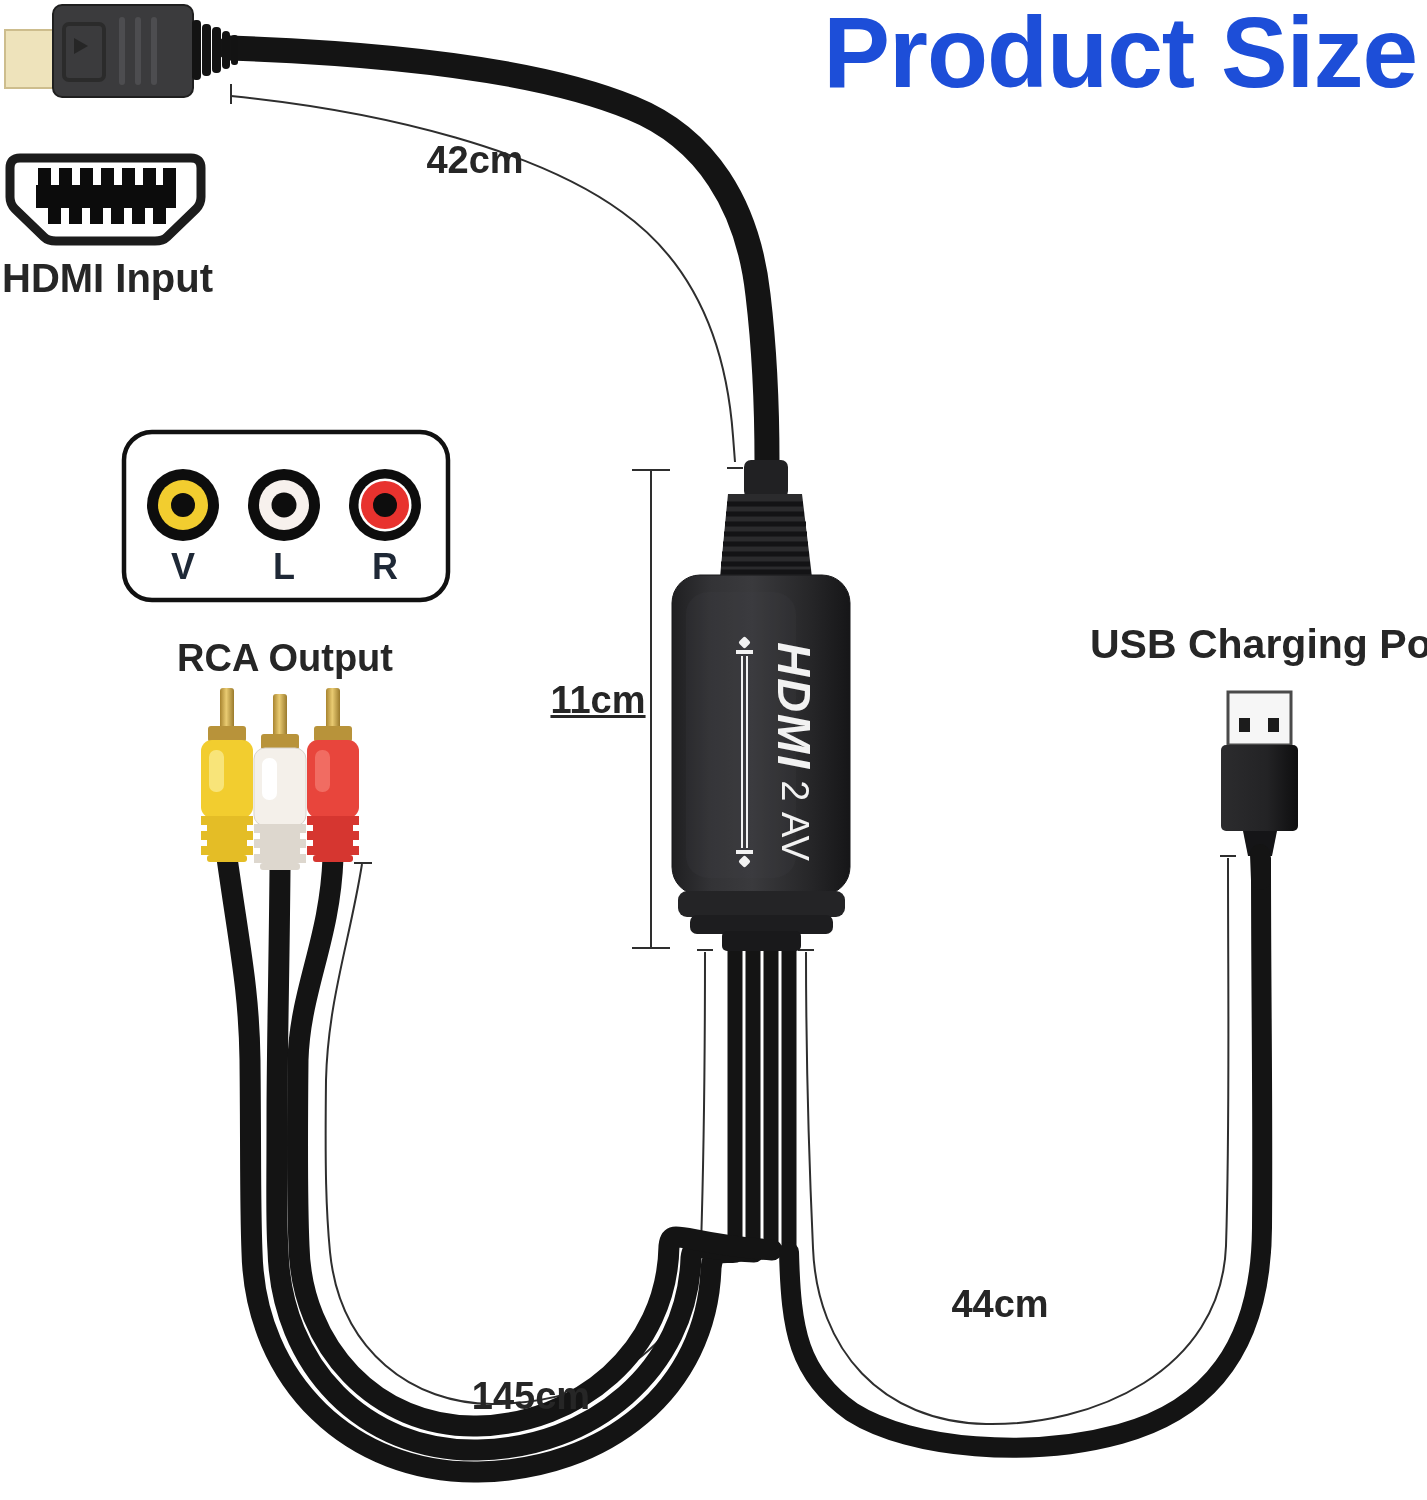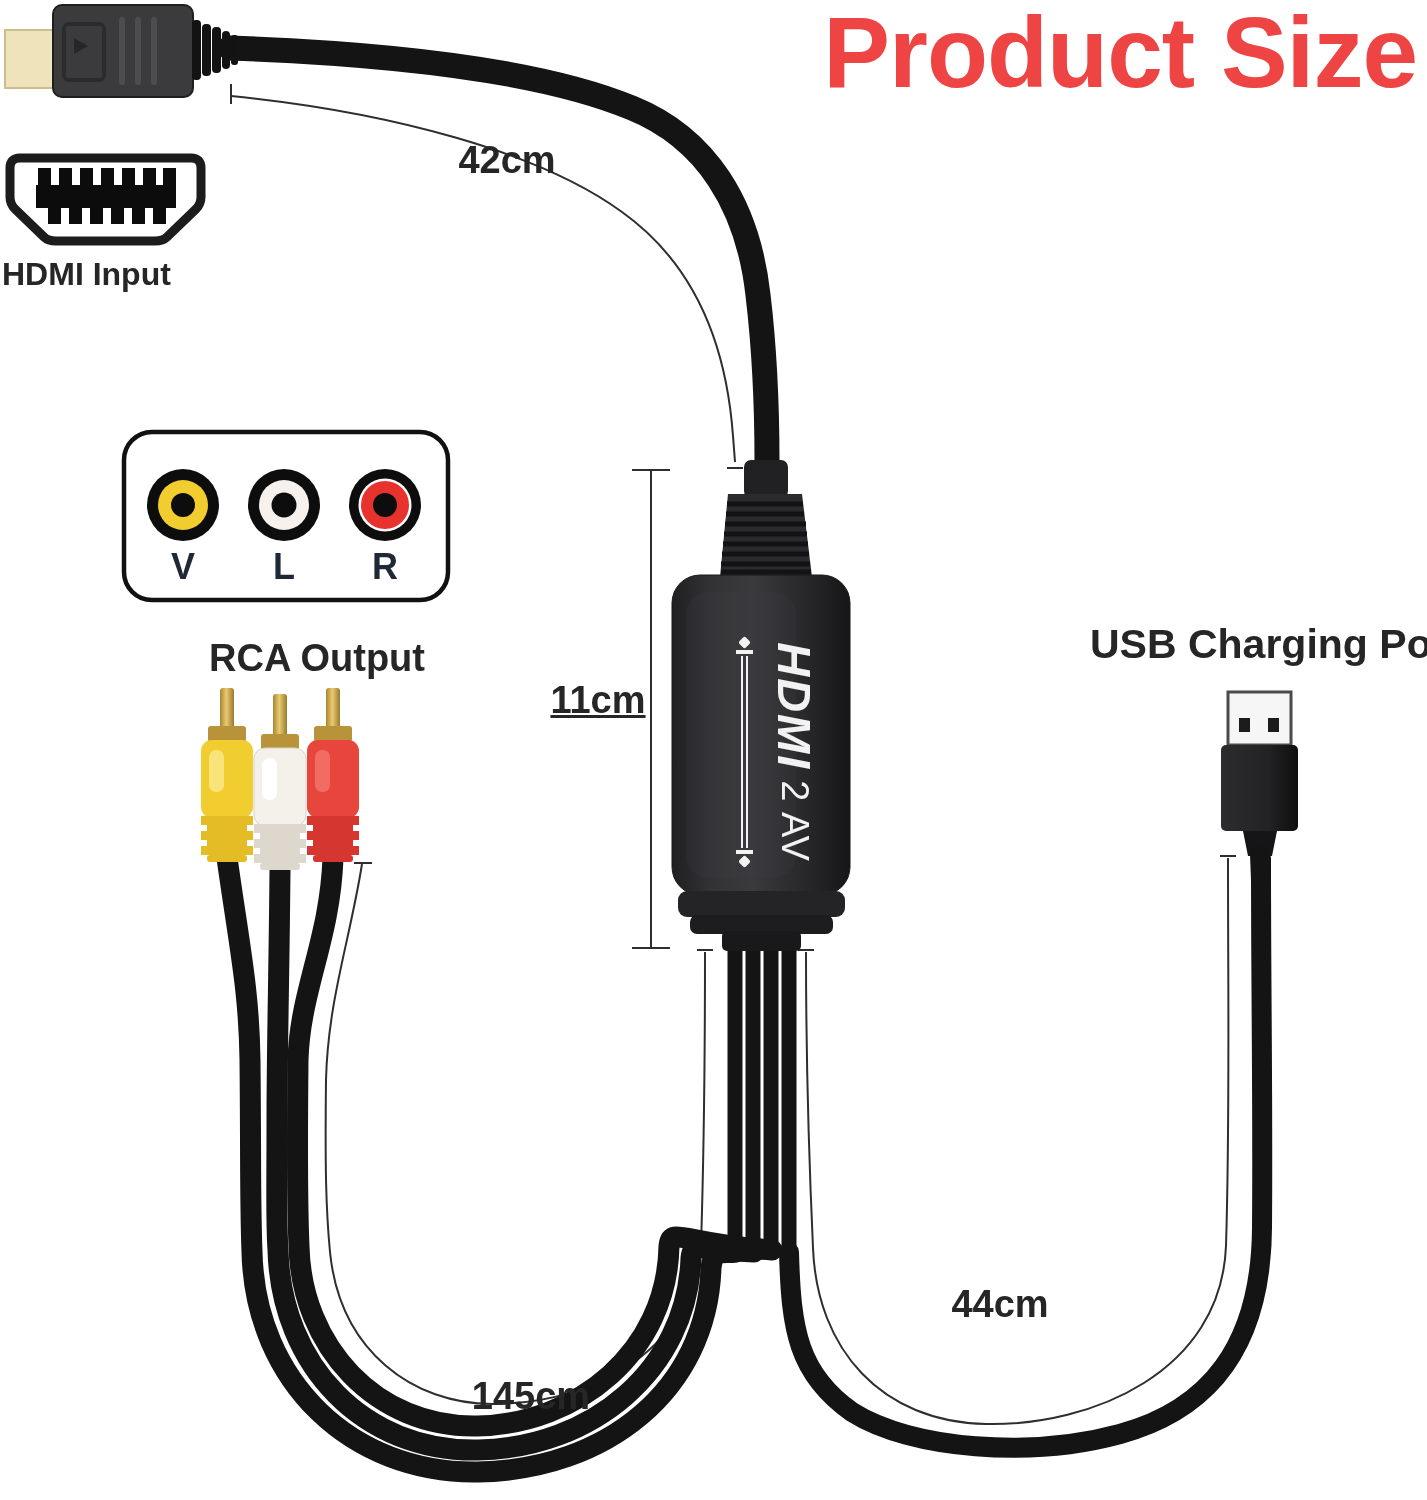--- a/index.html
+++ b/index.html
@@ -6,24 +6,24 @@
   .stage{
     position:relative;width:1427px;height:1500px;background:#ffffff;overflow:hidden;
     font-family:"Liberation Sans","DejaVu Sans",sans-serif;
   }
   .stage svg{position:absolute;left:0;top:0;}
   .label{
     position:absolute;font-weight:bold;color:#2b2b2b;white-space:nowrap;line-height:1;
   }
   .center{transform:translate(-50%,-50%);}
   .title{
-    right:10px;top:2px;font-size:100px;letter-spacing:-1px;color:#ef4444;
+    right:10px;top:2px;font-size:100px;letter-spacing:-1px;color:#1d4ed8;
   }
   .dim{font-size:38px;color:#262626;}
-  .port-label{font-size:32px;color:#262626;}
+  .port-label{font-size:40px;color:#262626;}
   .rca-jack-label{font-size:36px;color:#1e2836;}
   .brand{
     position:absolute;left:795px;top:752px;width:240px;height:70px;
     transform:translate(-50%,-50%) rotate(90deg);
     display:flex;align-items:center;justify-content:center;gap:10px;
     color:#f2f2f2;
   }
   .brand .b1{font-size:47px;font-weight:800;letter-spacing:2px;font-style:italic;}
   .brand .b2{font-size:38px;font-weight:400;letter-spacing:1px;}
 </style>
@@ -242,25 +242,25 @@
       <rect x="1239" y="718" width="11" height="14" fill="#1c1c1c"></rect>
       <rect x="1268" y="718" width="11" height="14" fill="#1c1c1c"></rect>
       <rect x="1221" y="745" width="77" height="86" rx="5" fill="url(#usbBodyGrad)"></rect>
       <path d="M 1243,831 L 1277,831 L 1272,856 L 1248,856 Z" fill="#151517"></path>
       <line x1="1260" y1="854" x2="1261" y2="880" stroke="#141414" stroke-width="20" stroke-linecap="round"></line>
     </g>
   </svg>
 
   <div class="label title">Product Size</div>
 
-  <div class="label dim center" style="left:475px;top:160px;margin-left:32px;">42cm</div>
+  <div class="label dim center" style="left:475px;top:160px;">42cm</div>
 
   <div class="label port-label" style="left:2px;top:258px;">HDMI Input</div>
 
-  <div class="label port-label center" style="left:285px;top:658px;font-size:38px;margin-left:32px;">RCA Output</div>
+  <div class="label port-label center" style="left:285px;top:658px;font-size:38px;">RCA Output</div>
 
   <div class="label rca-jack-label center" style="left:183px;top:567px;">V</div>
   <div class="label rca-jack-label center" style="left:284px;top:567px;">L</div>
   <div class="label rca-jack-label center" style="left:385px;top:567px;">R</div>
 
   <div class="label dim center" style="left:598px;top:700px;text-decoration:underline;">11cm</div>
 
   <div class="label port-label" style="left:1090px;top:624px;font-size:41px;">USB Charging Port</div>
 
   <div class="label dim center" style="left:531px;top:1396px;text-align:right;">145cm</div>

